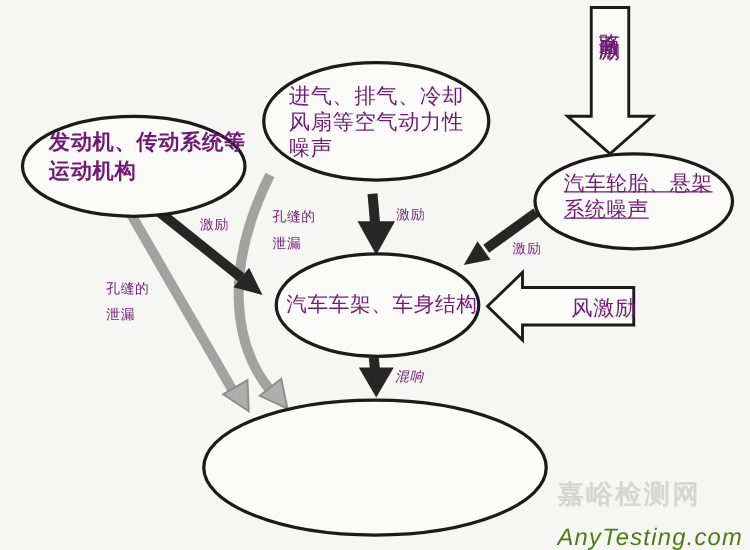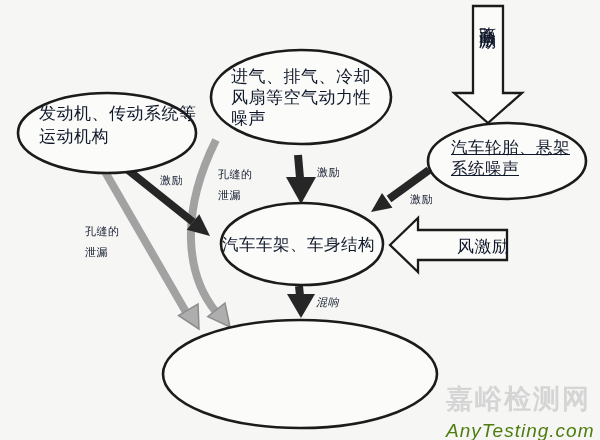--- a/index.html
+++ b/index.html
@@ -6,43 +6,43 @@
   #stage{
     position:relative;
     width:600px;height:440px;
     background:#f6f6f4;
     overflow:hidden;
     font-family:"Liberation Sans", sans-serif;
   }
   #shapes{position:absolute;left:0;top:0;}
   .lbl{
     position:absolute;
-    color:#0f172a;
+    color:#701a75;
     font-size:17px;
     line-height:21px;
     white-space:pre-line;
     letter-spacing:0.5px;
   }
   .small{font-size:11px;}
-  .center{text-align:left;}
+  .center{text-align:right;}
   .vertical{
     writing-mode:vertical-rl;
     text-orientation:upright;
     letter-spacing:2px;
     line-height:20px;
   }
   .ellipse-shape{fill:#fbfbf9;stroke:#1b1b1b;stroke-width:2.6;}
   .hollow-arrow{fill:#fbfbf9;stroke:#1b1b1b;stroke-width:2.3;stroke-linejoin:miter;}
   .dark-line{stroke:#262626;stroke-width:8;fill:none;}
   .dark-head{fill:#262626;stroke:none;}
   .gray-line{stroke:#a2a2a2;stroke-width:8;fill:none;}
   .gray-head{fill:#aeaeae;stroke:#8d8d8d;stroke-width:1.5;}
   .wm-cn{
     position:absolute;left:446px;top:381px;
-    font-size:27px;font-weight:bold;letter-spacing:2px;
+    font-size:21px;font-weight:bold;letter-spacing:2px;
     color:#d5d5d5;
   }
   .wm-en{
     position:absolute;left:446px;top:420px;
     font-size:19px;font-style:italic;
     color:#4d7c0f;letter-spacing:1px;
   }
 </style>
 </head>
 <body>
@@ -80,21 +80,21 @@
     <path class="hollow-arrow" d="M473,6 L503,6 L503,93 L522,93 L488,123 L454,93 L473,93 Z"></path>
     <path class="hollow-arrow" d="M390,245 L418,218 L418,230 L507,230 L507,260 L418,260 L418,272 Z"></path>
 
     <ellipse class="ellipse-shape" cx="107" cy="133" rx="89" ry="40"></ellipse>
     <ellipse class="ellipse-shape" cx="301" cy="97" rx="90" ry="47"></ellipse>
     <ellipse class="ellipse-shape" cx="507" cy="161" rx="79" ry="38"></ellipse>
     <ellipse class="ellipse-shape" cx="302" cy="244" rx="81" ry="41"></ellipse>
     <ellipse class="ellipse-shape" cx="300" cy="374" rx="137" ry="54"></ellipse>
   </svg>
 
-  <div class="lbl" style="left:39px;top:102px;line-height:23px;">发动机、传动系统等
+  <div class="lbl" style="left:39px;top:102px;line-height:23px;font-weight:bold;">发动机、传动系统等
 运动机构</div>
 
   <div class="lbl" style="left:231px;top:66px;">进气、排气、冷却
 风扇等空气动力性
 噪声</div>
 
   <div class="lbl" style="left:451px;top:137px;font-size:16.5px;text-decoration:underline;">汽车轮胎、悬架
 系统噪声</div>
 
   <div class="lbl center" style="left:222px;top:234px;width:160px;font-size:16.5px;">汽车车架、车身结构</div>

